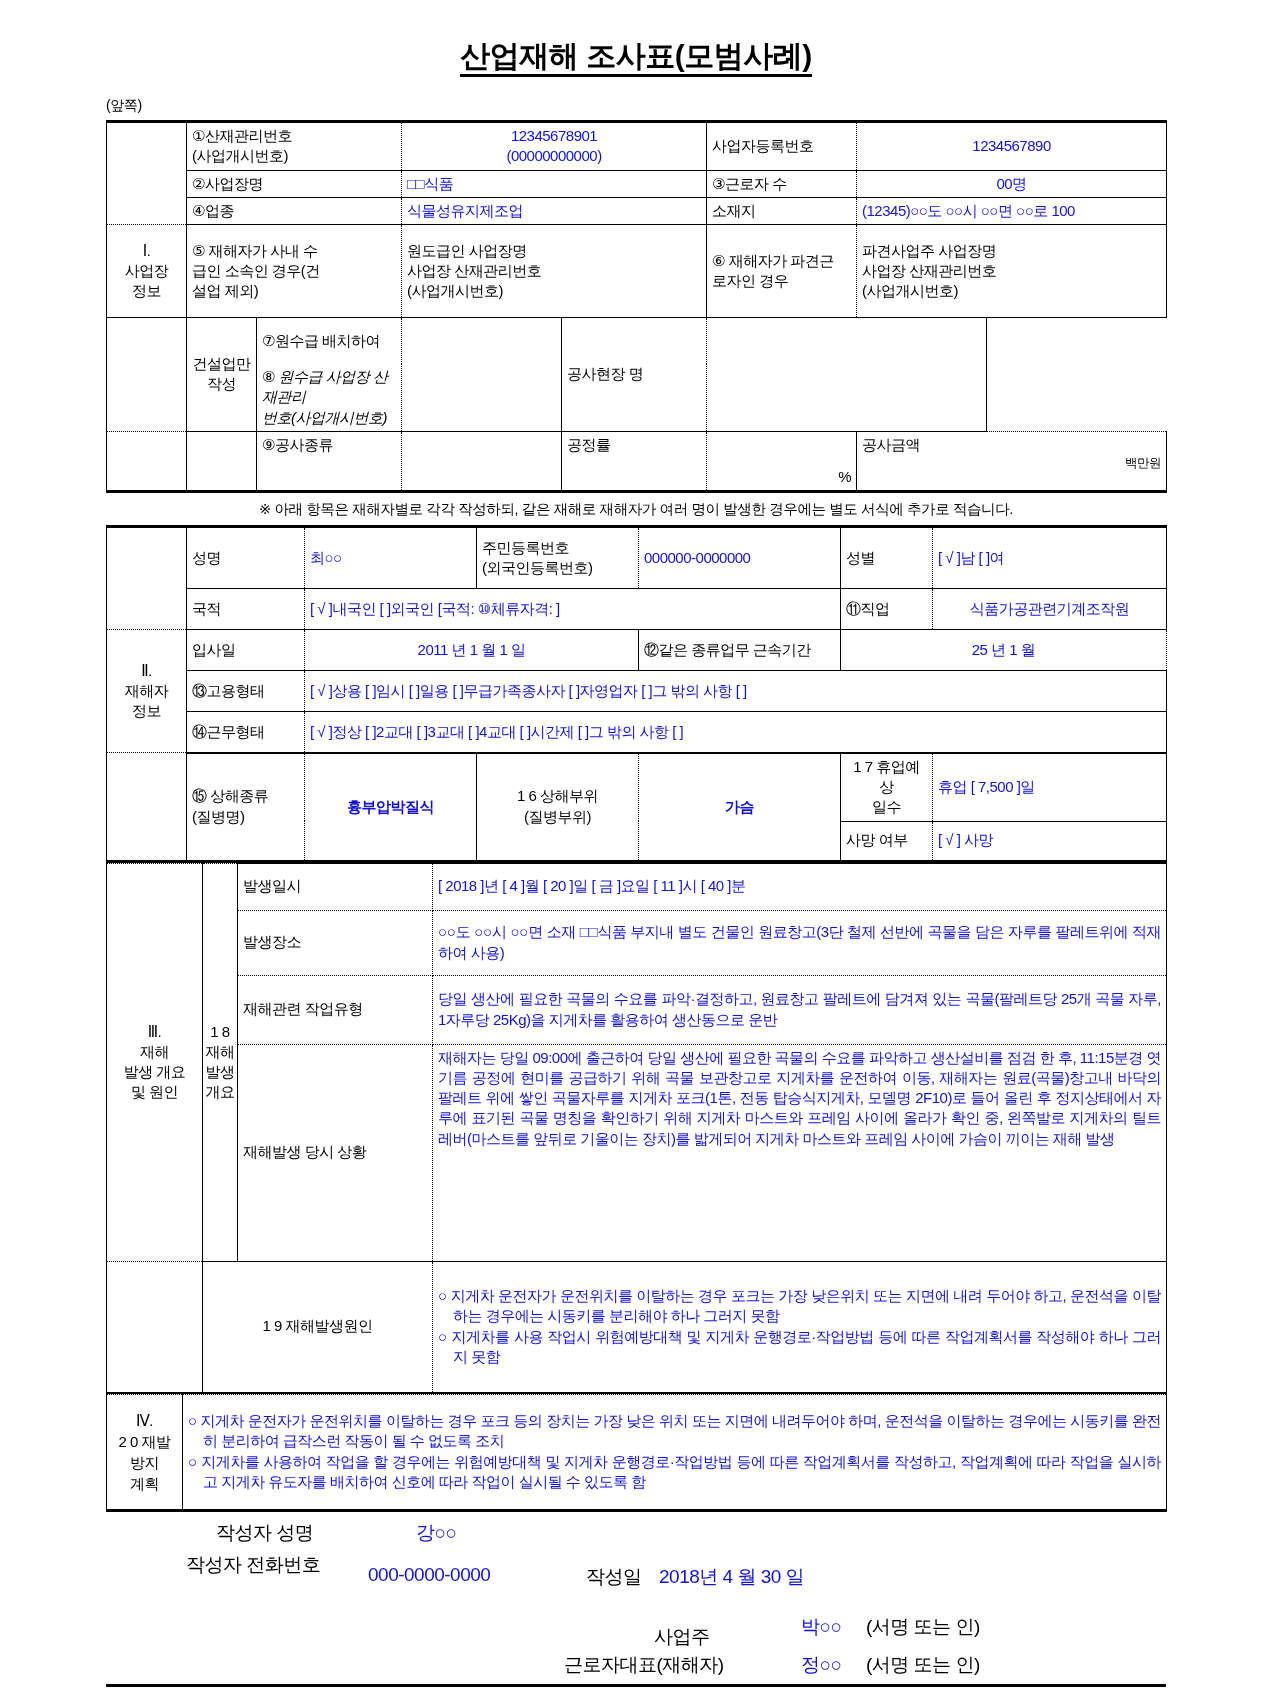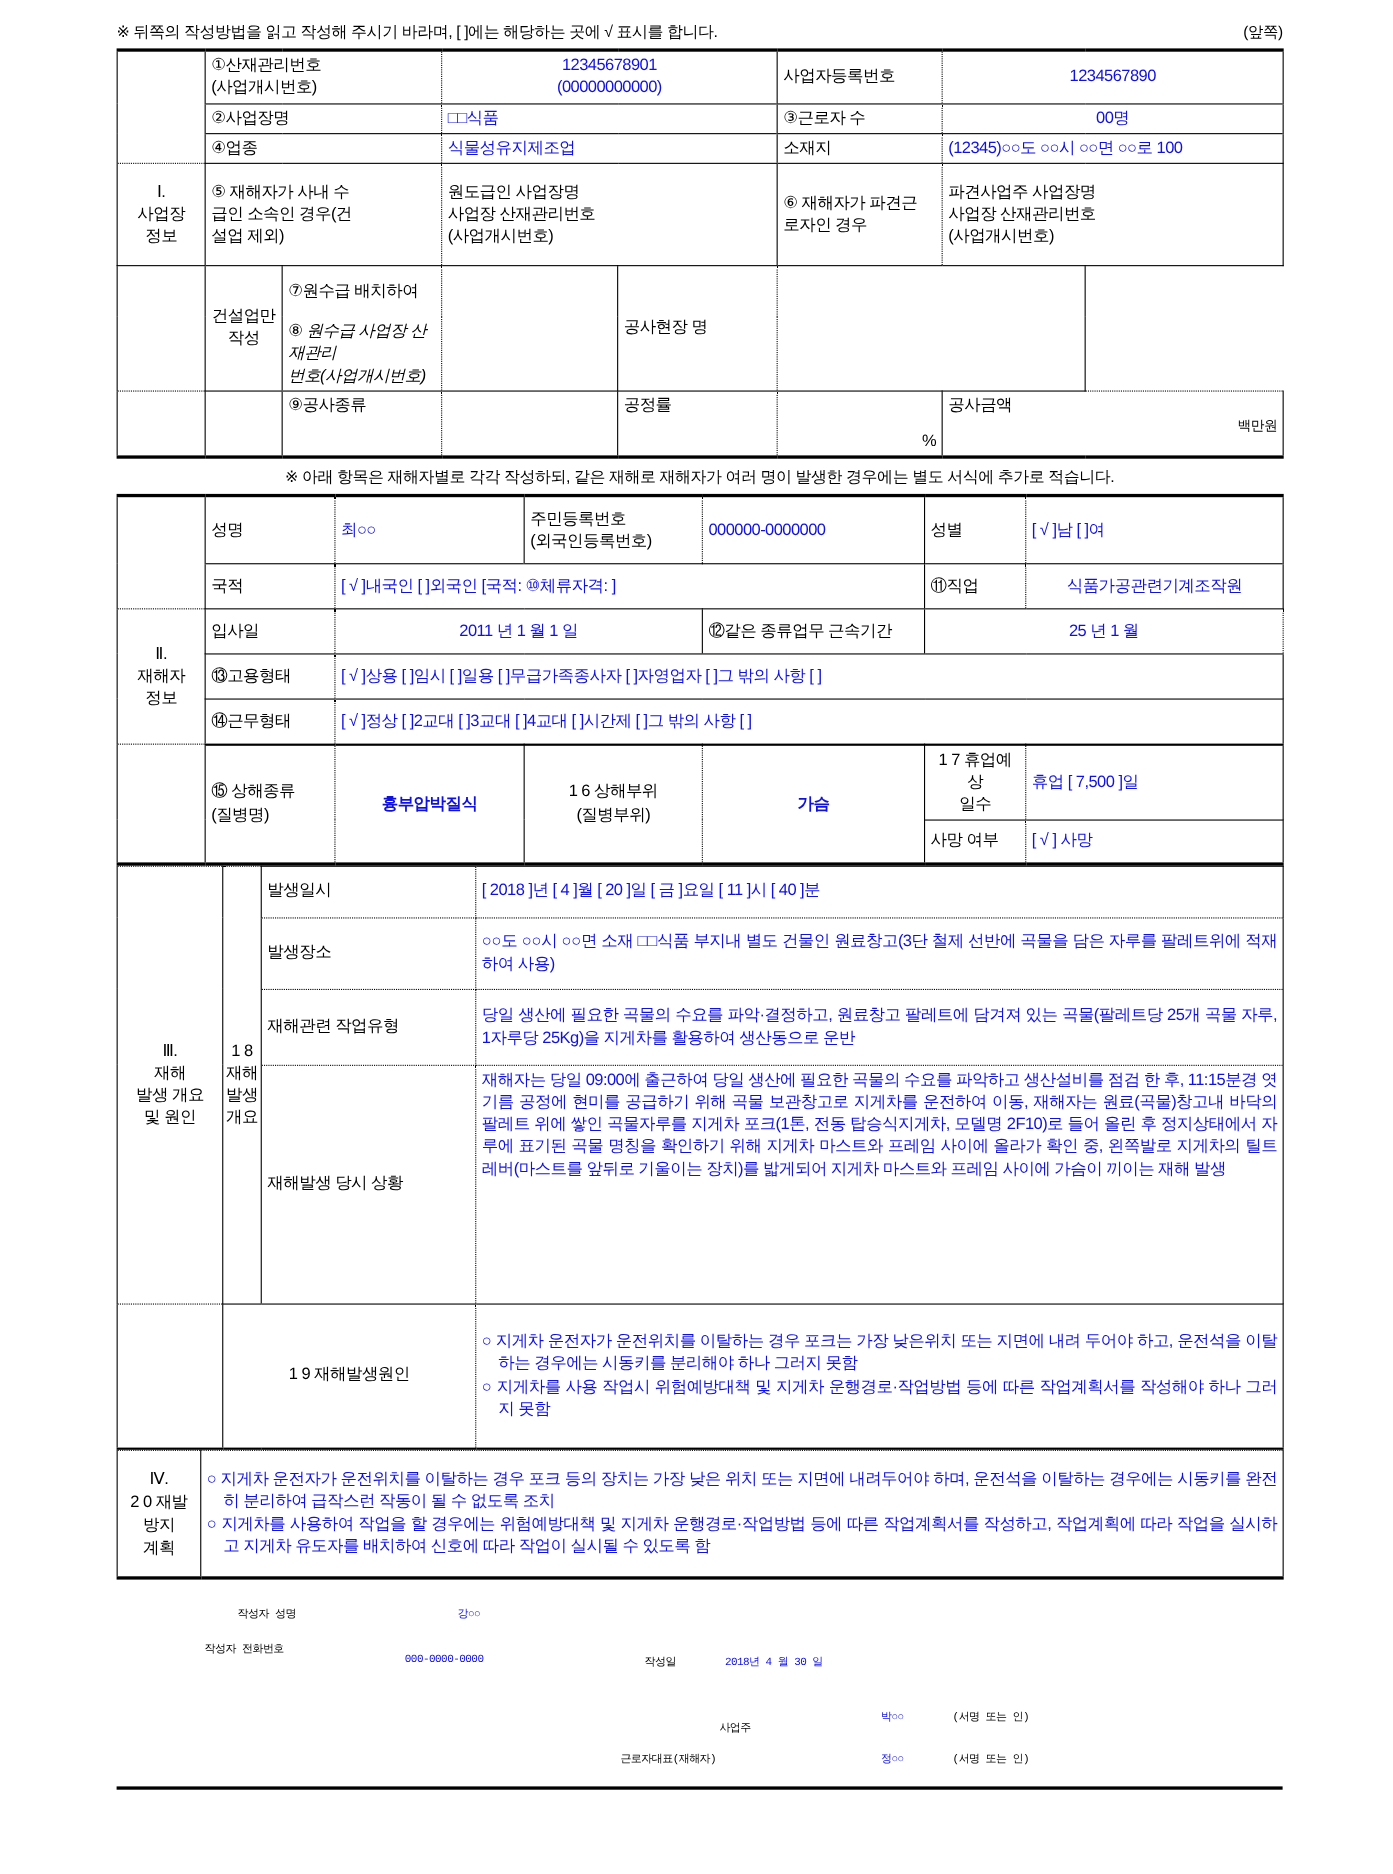--- a/index.html
+++ b/index.html
@@ -106,47 +106,46 @@
     text-align: justify;
   }
   .para-ko { padding: 5px 4px 5px 6px; }
   .hang {
     text-indent: -15px;
     padding-left: 15px;
   }
 
   
   .sig {
-    margin-top: 20px;
-    font-size: 10px;
+    margin-top: 4px;
+    font-size: 19px;
     letter-spacing: -0.5px;
     position: relative;
     height: 160px;
-    font-family: Liberation Mono, monospace;
   }
   .sig .ln { position: absolute; white-space: nowrap; }
 
   .authority {
     margin-top: 8px;
     border-top: 3px solid #000;
     padding-top: 10px;
     font-size: 23px;
     font-weight: bold;
     letter-spacing: -0.8px;
   }
 </style>
 </head>
 <body>
 
 <div class="page">
  <div class="inner">
 
+  <div class="title"><span>산업재해 조사표(모범사례)</span></div>
 
   <div class="note-row">
-    <div>※ 뒤쪽의 작성방법을 읽고 작성해 주시기 바라며, [  ]에는 해당하는 곳에 √ 표시를 합니다.</div>
     <div class="right">(앞쪽)</div>
   </div>
 
   <table class="frm">
     <colgroup>
       <col style="width:80px">
           <col style="width:70px">
           <col style="width:145px">
       <col style="width:160px">
           <col style="width:145px">

